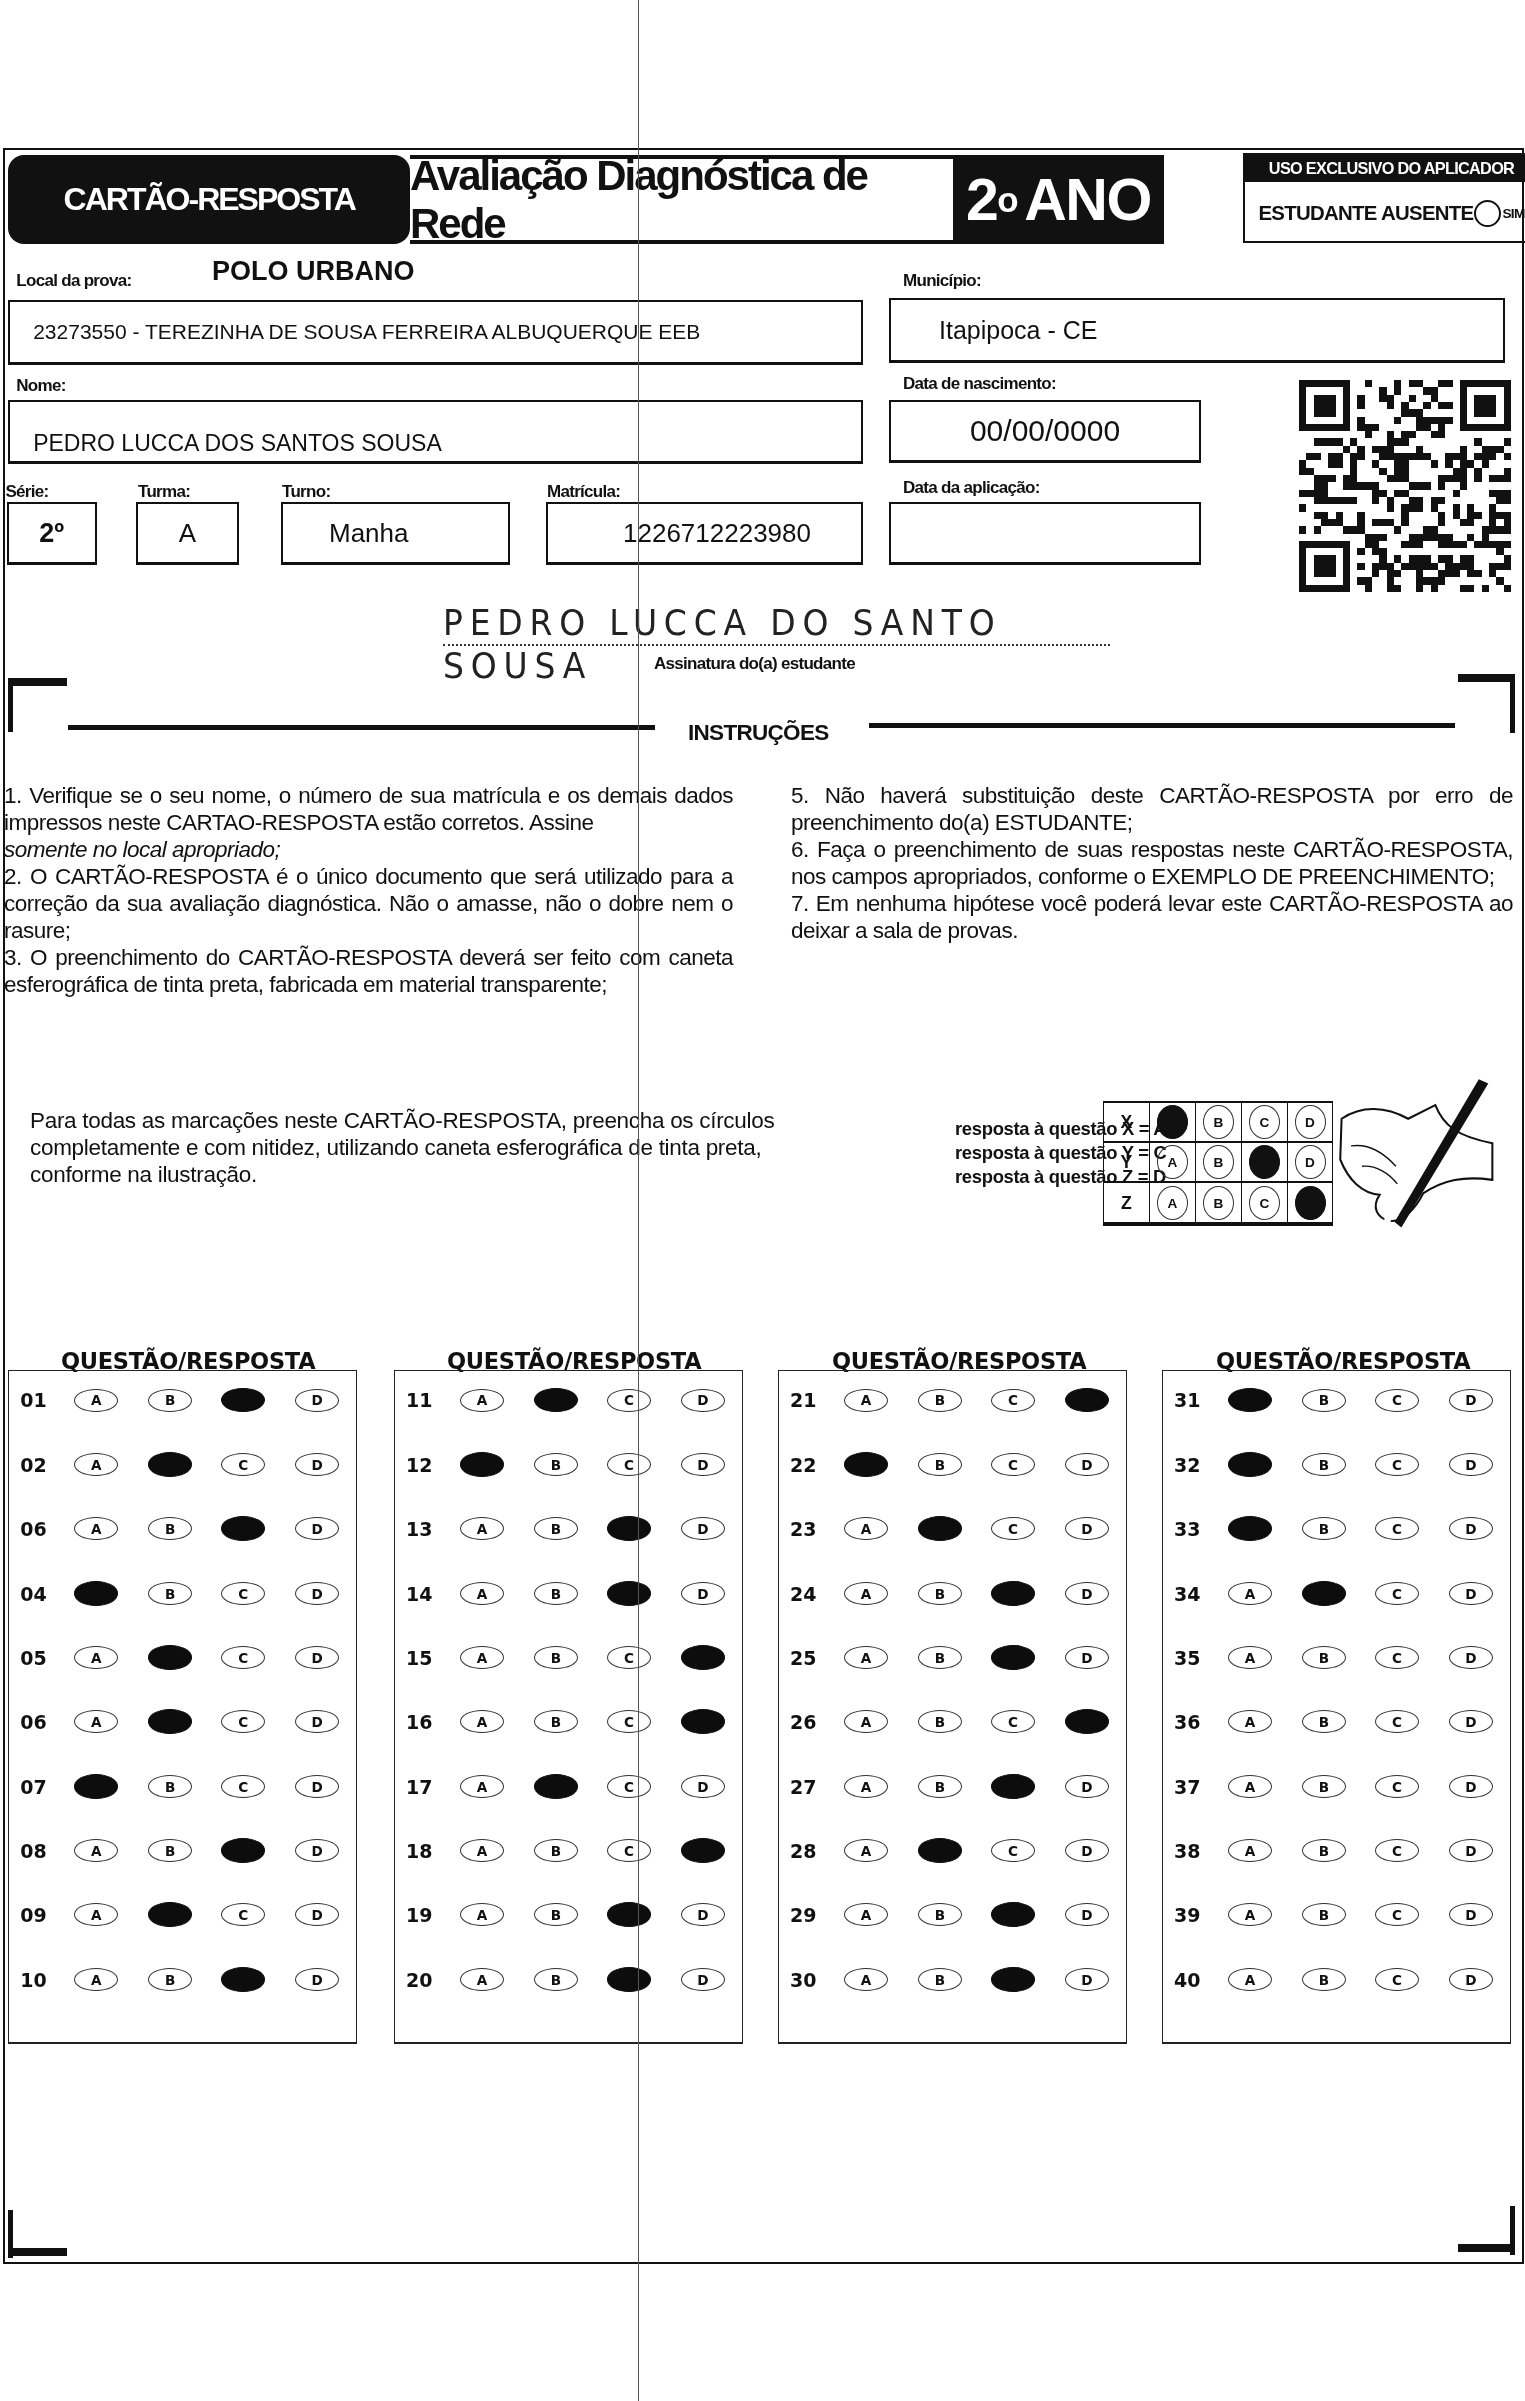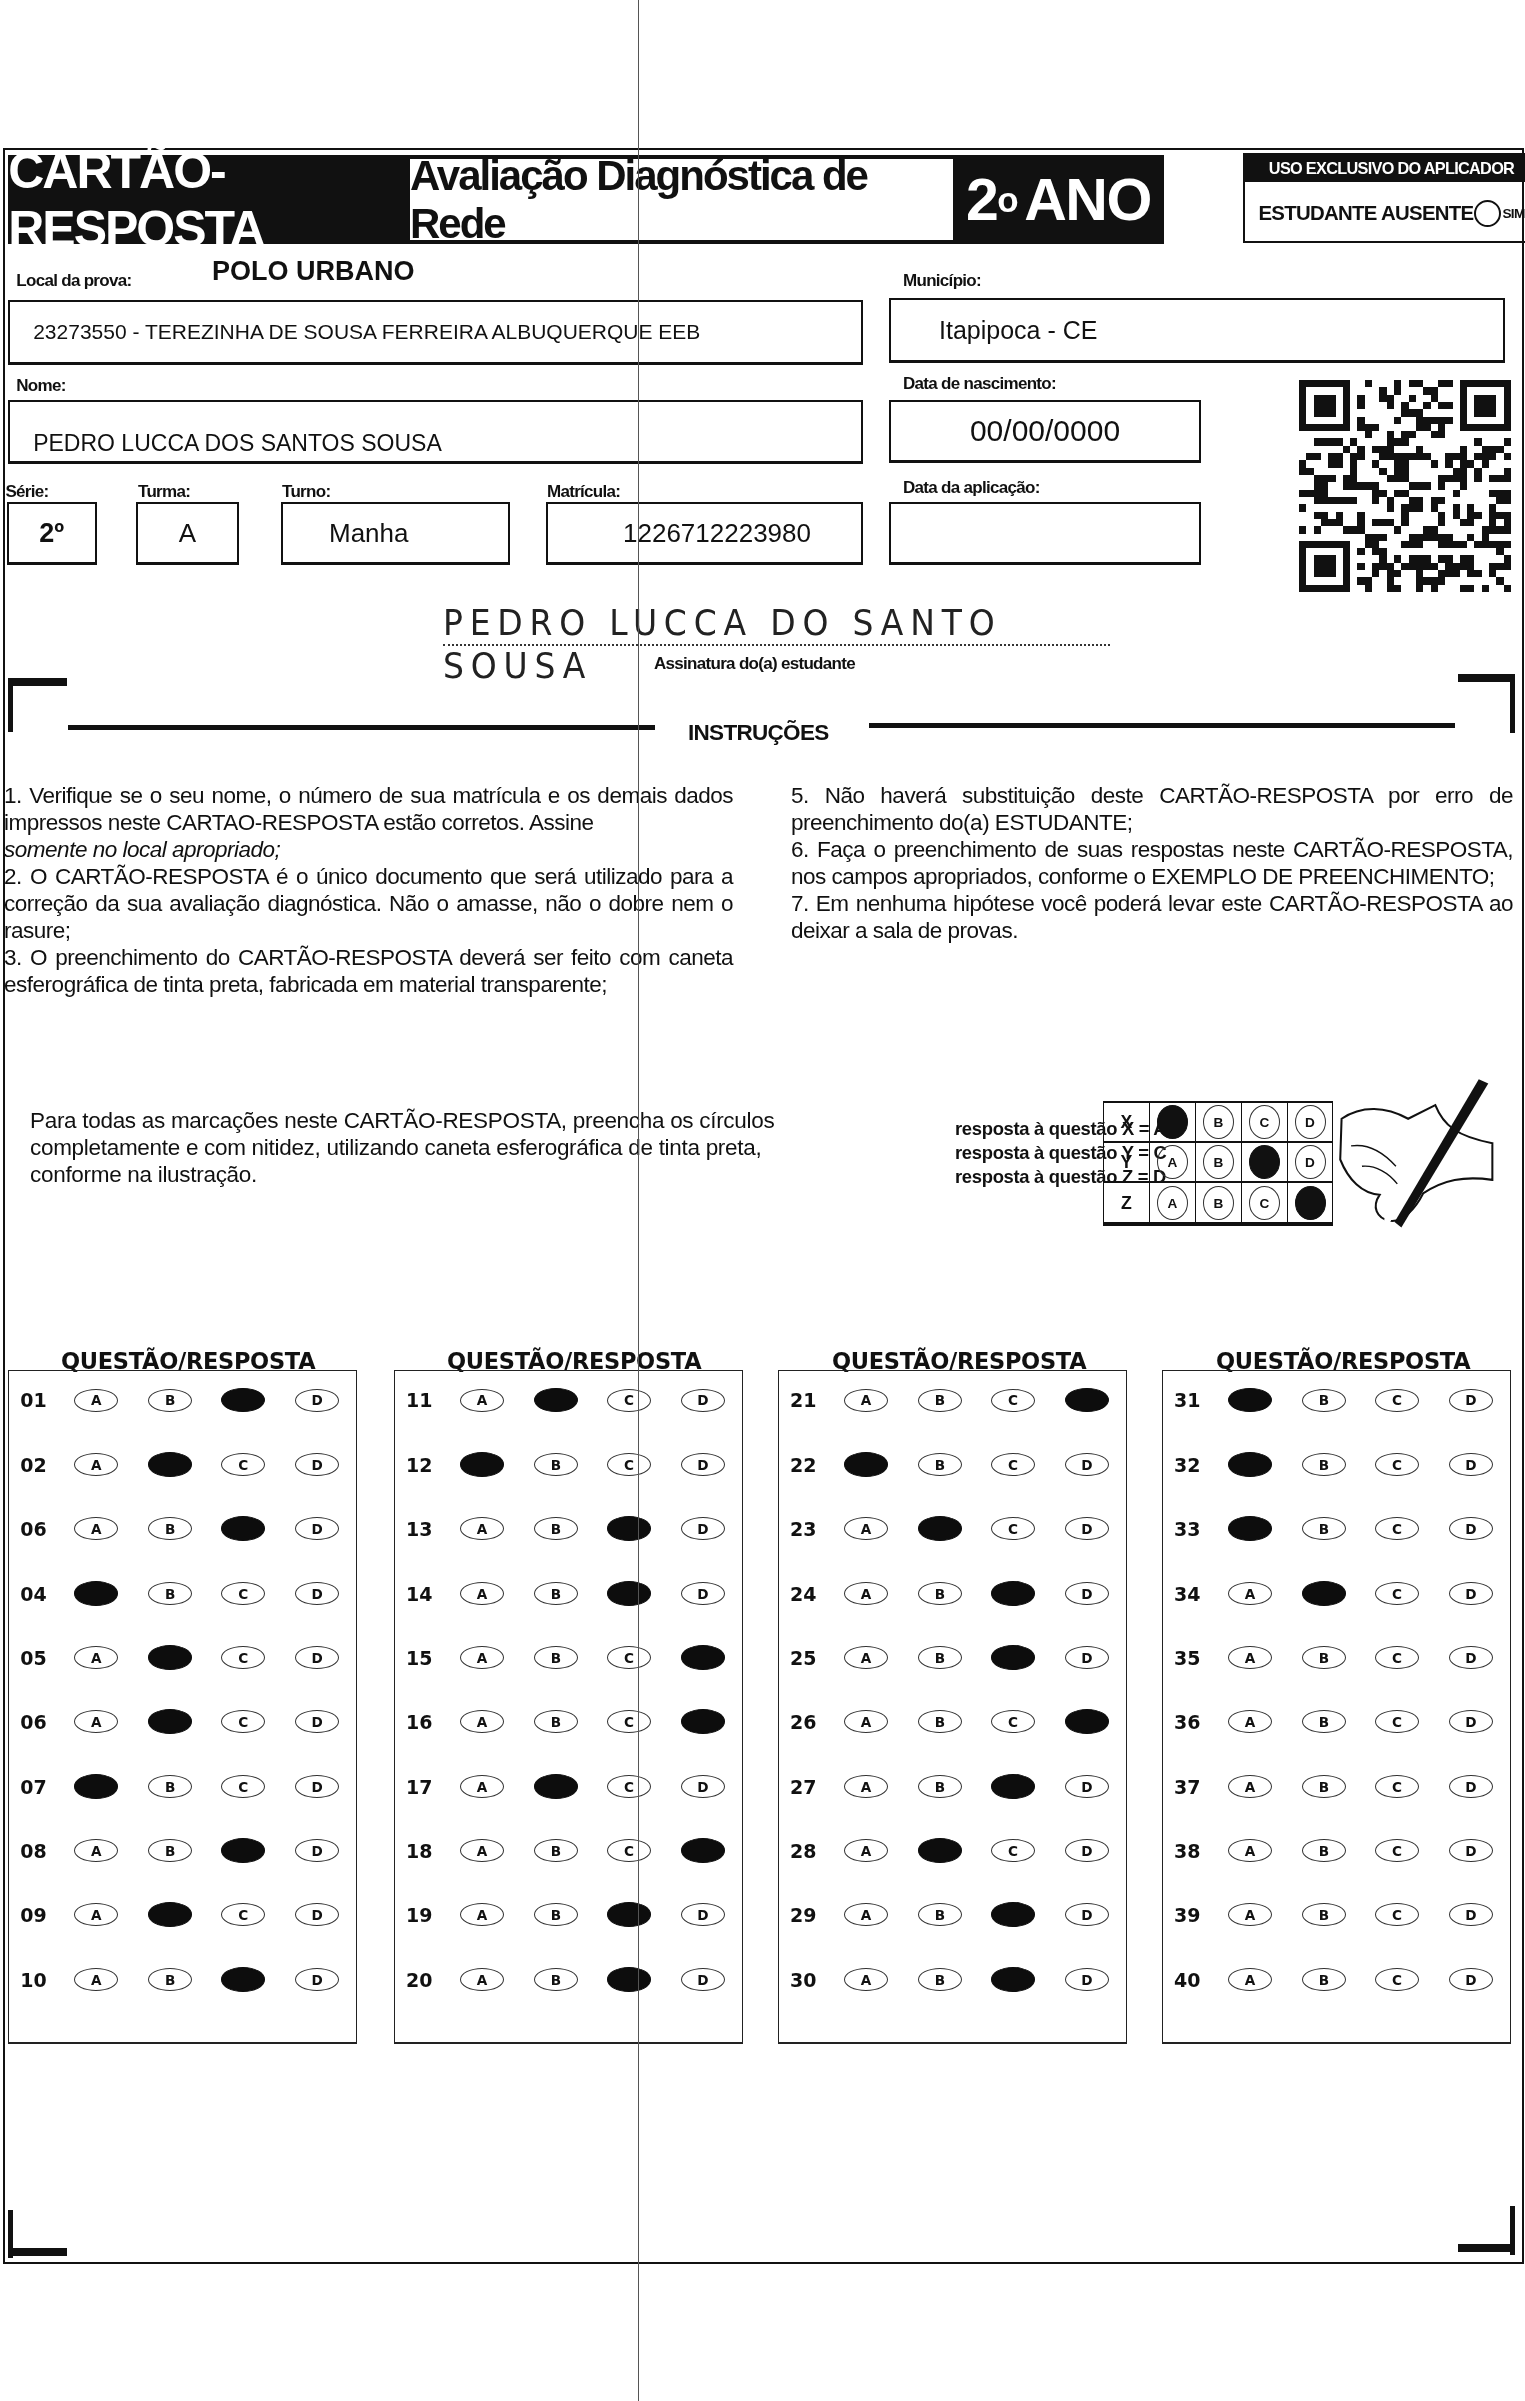--- a/index.html
+++ b/index.html
@@ -2,22 +2,22 @@
 <html style="font-size:11px"><head>
 <meta charset="utf-8">
 <style>
   * { box-sizing: border-box; margin: 0; padding: 0; }
   html, body { width: 1526px; height: 2401px; background: #fff; overflow: hidden; }
   body { position: relative; font-family: "Liberation Sans", sans-serif; color: #111; }
   .fold-line { position: absolute; left: 638px; top: 0; width: 1.4px; height: 2401px; background: #555; }
 
   .main-frame { position: absolute; left: 2.7px; top: 148px; width: 1521px; height: 2116px; border: 2.7px solid #111; border-left-width: 2px; }
   .hdr-title { position: absolute; left: 8.2px; top: 155px; width: 402px; height: 89px; background: #111; color: #fff;
-    font-family: "Liberation Sans", sans-serif; font-weight: bold; font-size: 50px; letter-spacing: -2px;
-    display: flex; align-items: center; justify-content: center; transform-origin: left; }
+    font-family: "Liberation Sans", sans-serif; font-weight: bold; font-size: 32px; letter-spacing: -2px;
+    display: flex; align-items: center; justify-content: center; transform-origin: left; border-radius: 16px; }
   .hdr-sub { position: absolute; left: 410px; top: 155px; width: 558px; height: 89px; background: #fff;
     border-top: 4.1px solid #111; border-bottom: 4.1px solid #111; display: flex; align-items: center; justify-content: center;
     font-weight: bold; font-size: 42px; letter-spacing: -2px; }
   .hdr-year { position: absolute; left: 953px; top: 155px; width: 211px; height: 89px; background: #111; color: #fff;
     display: flex; align-items: center; justify-content: center; font-weight: bold; font-size: 59px; letter-spacing: -1.4px; }
   .hdr-year sup { font-size: 35px; vertical-align: 16.3px; margin-right: 6.8px; }
   .apl-box { position: absolute; left: 1219px; top: 153px; width: 297px; height: 90px; border: 2px solid #111; margin-left: 24px; }
   .apl-top { height: 27px; background: #111; color: #fff; font-size: 16.3px; font-weight: bold; letter-spacing: -0.7px;
     display: flex; align-items: center; justify-content: center; }
   .apl-body { height: 62px; display: flex; align-items: center; justify-content: center; gap: 1px; font-weight: bold; font-size: 20.4px; letter-spacing: -0.7px; }

